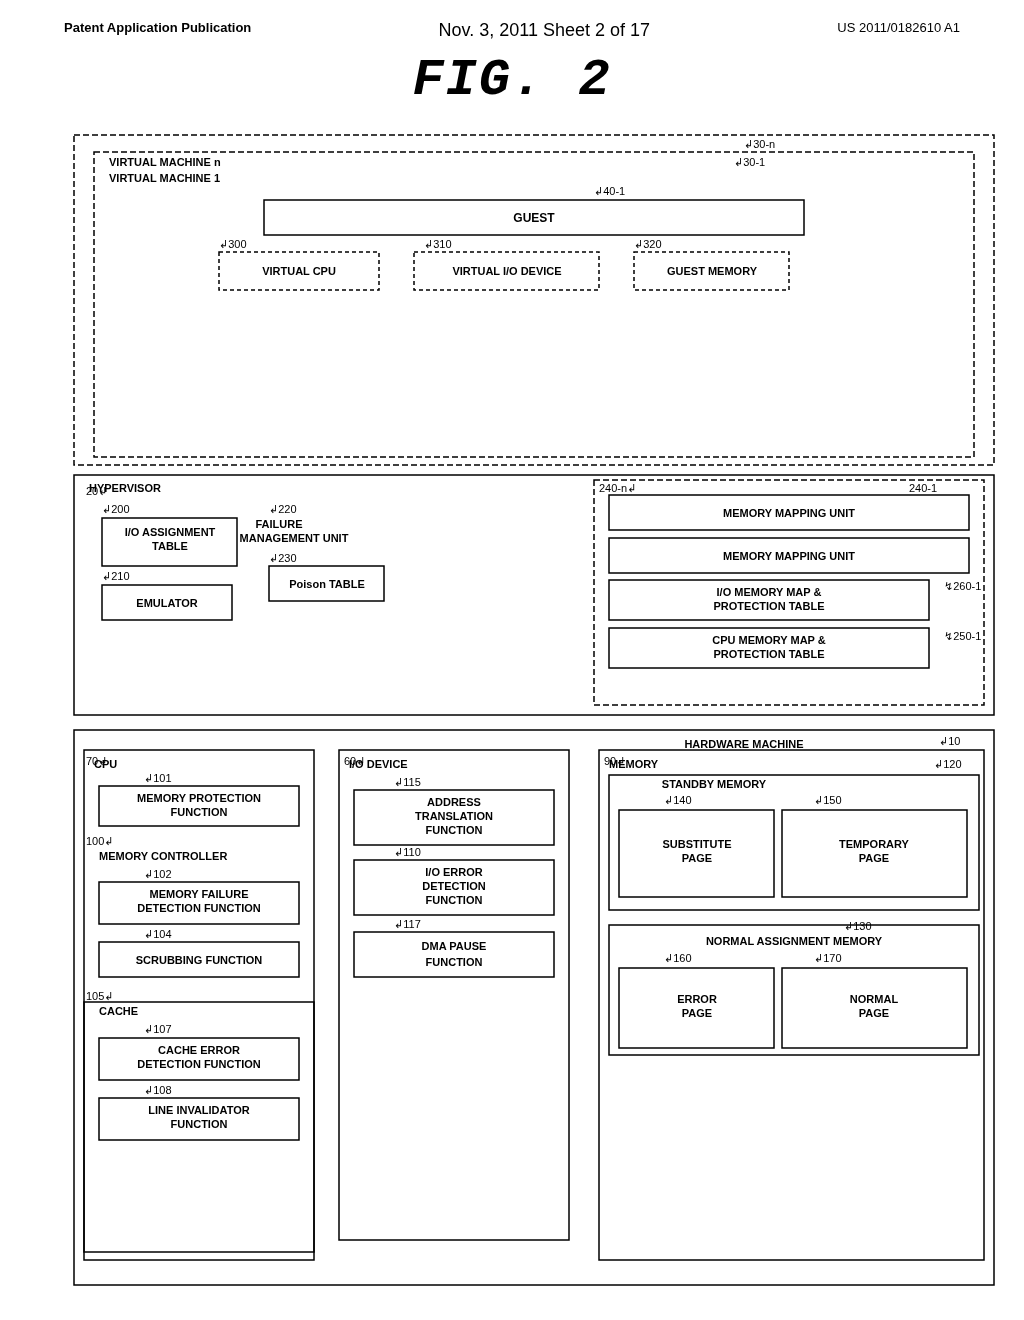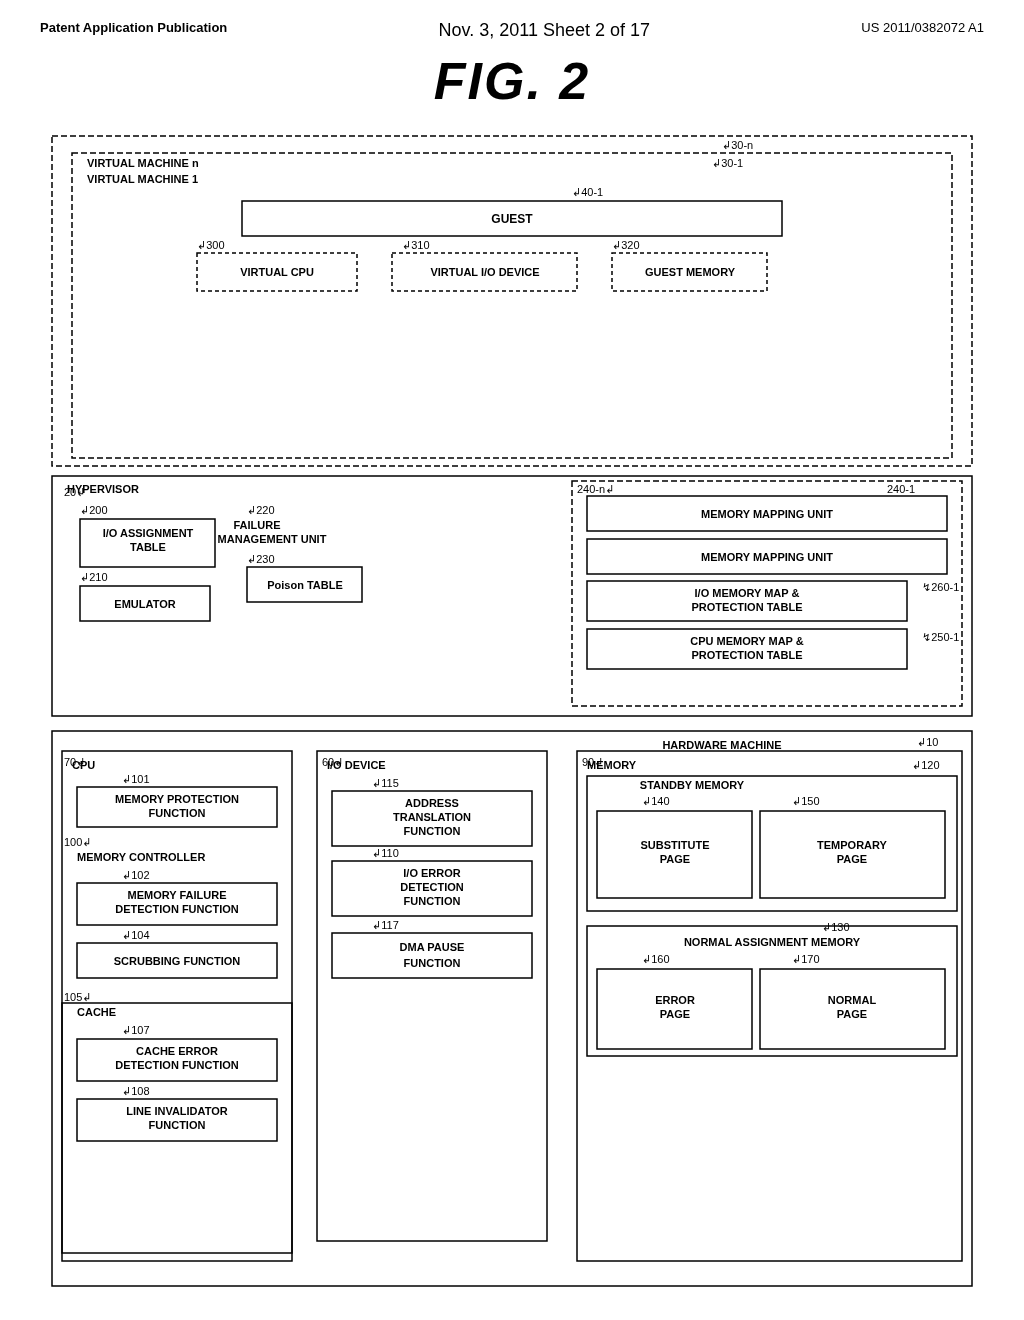--- a/index.html
+++ b/index.html
@@ -9,21 +9,21 @@
       width: 1024px;
       min-height: 1320px;
       position: relative;
       overflow: hidden;
     }
 
     .page {
       width: 1024px;
       min-height: 1320px;
       background: #fff;
-      padding: 20px 40px;
+      padding: 20px 64px;
       position: relative;
     }
 
     .header-line {
       display: flex;
       justify-content: space-between;
       align-items: flex-start;
       margin-bottom: 10px;
       font-size: 13px;
     }
@@ -31,33 +31,33 @@
     .header-left { font-weight: bold; font-size: 13px; }
     .header-mid { font-size: 18px; }
     .header-right { font-size: 13px; }
 
     .fig-title {
       text-align: center;
       font-size: 52px;
       font-style: italic;
       font-weight: bold;
       margin: 10px 0 20px 0;
-      font-family: Liberation Sans, sans-serif;
+      font-family: Liberation Mono, monospace;
       letter-spacing: 2px;
     }
   </style>
 </head>
 <body>
 
 <div class="page">
 
   <div class="header-line">
     <span class="header-left">Patent Application Publication</span>
     <span class="header-mid">Nov. 3, 2011     Sheet 2 of 17</span>
-    <span class="header-right">US 2011/0382072 A1</span>
+    <span class="header-right">US 2011/0182610 A1</span>
   </div>
 
   <div class="fig-title">FIG. 2</div>
 
   <svg width="940" height="1170" viewBox="0 0 940 1170" style="display:block;margin:0 auto;">
 
     <rect x="10" y="5" width="920" height="330" fill="none" stroke="#000" stroke-width="1.5" stroke-dasharray="6,3"></rect>
 
     <text x="680" y="18" font-size="11" font-family="Arial">↲30-n</text>
 

